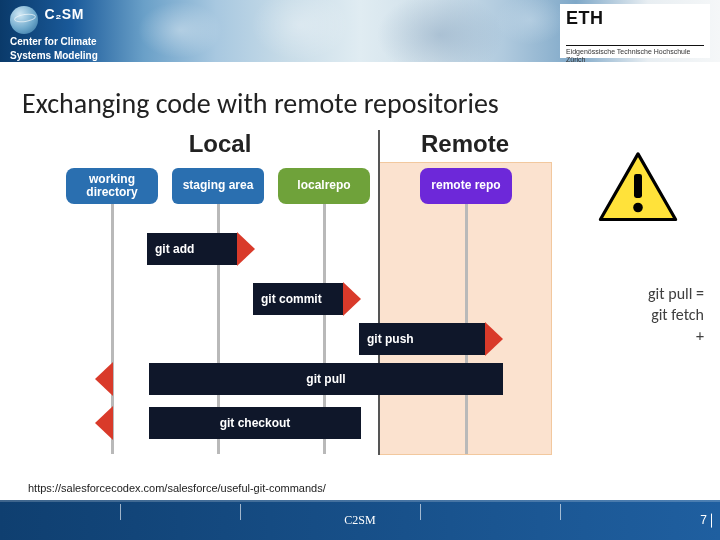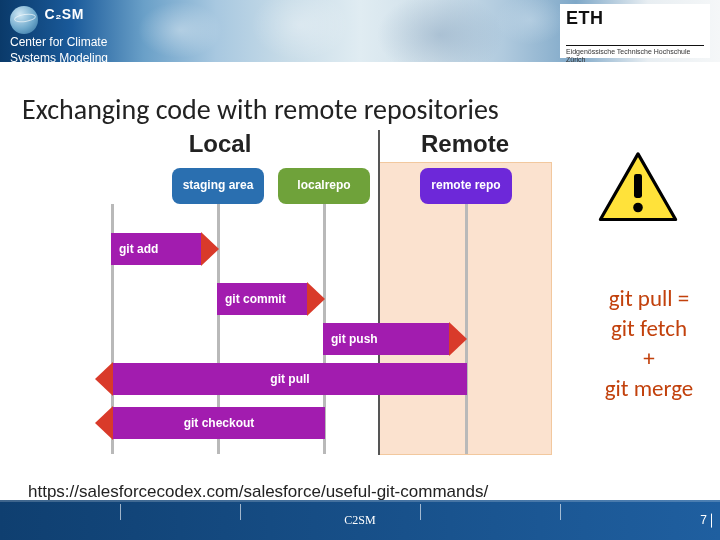--- a/index.html
+++ b/index.html
@@ -44,40 +44,40 @@
     content: "";
     position: absolute;
     left: 4px; top: 8px;
     width: 20px; height: 6px;
     border: 1px solid rgba(255,255,255,0.6);
     border-radius: 50%;
     transform: rotate(-8deg);
   }
   .logo-c2sm .txt { display: inline-block; vertical-align: top; }
   .logo-c2sm .big { font-size: 14px; font-weight: bold; letter-spacing: 0.5px; }
-  .logo-c2sm .tag { font-size: 12px; font-weight: 400; margin-top: 2px; }
+  .logo-c2sm .tag { font-size: 10px; font-weight: 700; margin-top: 2px; }
 
   .eth-block {
     position: absolute;
     right: 10px; top: 4px;
     width: 150px;
     height: 54px;
     background: #fff;
     padding: 4px 6px;
   }
   .eth-block .eth { font-weight: 900; font-size: 18px; letter-spacing: 0.5px; color: #111; border-bottom: 1.5px solid #111; padding-bottom: 16px; display: inline-block; width: 100%;}
   .eth-block .sm { font-size: 7px; color: #333; line-height: 1.2; margin-top: 2px; }
 
   
   .title {
     font-family: "Segoe UI", Calibri, Arial, sans-serif;
     font-size: 28px;
     font-weight: 400;
     color: #222;
-    padding: 30px 0 0 22px;
+    padding: 24px 0 0 22px;
   }
 
   
   .diagram {
     position: absolute;
     left: 62px; top: 130px;
     width: 490px; height: 330px;
   }
   .diagram .sections {
     display: flex;
@@ -115,21 +115,21 @@
     font-size: 12px;
     font-weight: 600;
     display: flex;
     align-items: center;
     justify-content: center;
     text-align: center;
     line-height: 1.1;
     padding: 0 4px;
   }
   .pill.wd { left: 4px;  background: #2a6fb0; }
-  .pill.sa { left: 110px; background: #2a6fb0; }
+  .pill.sa { left: 110px; background: #2a6fb0; border-radius: 6px; }
   .pill.lr { left: 216px; background: #6fa23a; }
   .pill.rr { left: 358px; background: #6d28d9; }
 
   .lane {
     position: absolute;
     top: 74px;
     width: 3px;
     height: 250px;
     background: #b9b9b9;
   }
@@ -143,25 +143,26 @@
     position: absolute;
     height: 26px;
     display: flex;
     align-items: center;
     color: #fff;
     font-size: 12px;
     font-weight: 700;
   }
   .arrow .shaft {
     height: 100%;
-    background: #a21caf;
+    background: #0f172a;
     display: flex;
     align-items: center;
     padding: 16px 8px;
     white-space: nowrap;
+    margin-left: 36px;
   }
   .arrow .head-r {
     width: 0; height: 0;
     border-top: 17px solid transparent;
     border-bottom: 17px solid transparent;
     border-left: 18px solid #d93a2a;
   }
   .arrow .head-l {
     width: 0; height: 0;
     border-top: 17px solid transparent;
@@ -175,32 +176,32 @@
     left: 598px; top: 150px;
     width: 80px; height: 75px;
   }
   .warning svg { width: 100%; height: 100%; }
 
   
   .note {
     position: absolute;
     left: 594px; top: 284px;
     font-family: "Segoe UI", Calibri, Arial, sans-serif;
-    font-size: 23px;
-    color: #c2410c;
+    font-size: 16px;
+    color: #404040;
     line-height: 1.3;
-    text-align: center;
+    text-align: right;
     width: 110px;
   }
 
   
   .cite {
     position: absolute;
     left: 28px; top: 482px;
-    font-size: 17px;
+    font-size: 11px;
     color: #222;
     font-family: Arial, sans-serif;
   }
 
   
   .footer {
     position: absolute;
     left: 0; bottom: 0;
     width: 720px; height: 40px;
     background: linear-gradient(90deg, #0f3f70 0%, #1f5fa0 100%);
@@ -259,20 +260,21 @@
 
 <div class="diagram">
   <div class="remote-bg"></div>
   <div class="sec-divider"></div>
 
   <div class="sections">
     <div class="sec-label" style="flex:0 0 316px">Local</div>
     <div class="sec-label" style="flex:0 0 174px">Remote</div>
   </div>
 
+  <div class="pill wd">working directory</div>
   <div class="pill sa">staging area</div>
   <div class="pill lr">localrepo</div>
   <div class="pill rr">remote repo</div>
 
   <div class="lane l1"></div>
   <div class="lane l2"></div>
   <div class="lane l3"></div>
   <div class="lane l4"></div>
 
   <div class="arrow" style="left:49px; top:106px;">
@@ -306,21 +308,20 @@
     <polygon points="50,3 97,85 3,85" fill="#ffe23a" stroke="#000" stroke-width="4" stroke-linejoin="round"></polygon>
     <rect x="45" y="28" width="10" height="30" rx="3" fill="#000"></rect>
     <circle cx="50" cy="70" r="6" fill="#000"></circle>
   </svg>
 </div>
 
 <div class="note">
   <div>git pull =</div>
   <div>git fetch</div>
   <div>+</div>
-  <div>git merge</div>
 </div>
 
 <div class="cite">https://salesforcecodex.com/salesforce/useful-git-commands/</div>
 
 <div class="footer">
   <div class="tick t1"></div>
     <div class="tick t2"></div>
     <div class="tick t3"></div>
     <div class="tick t4"></div>
   <div class="center">C2SM</div>

